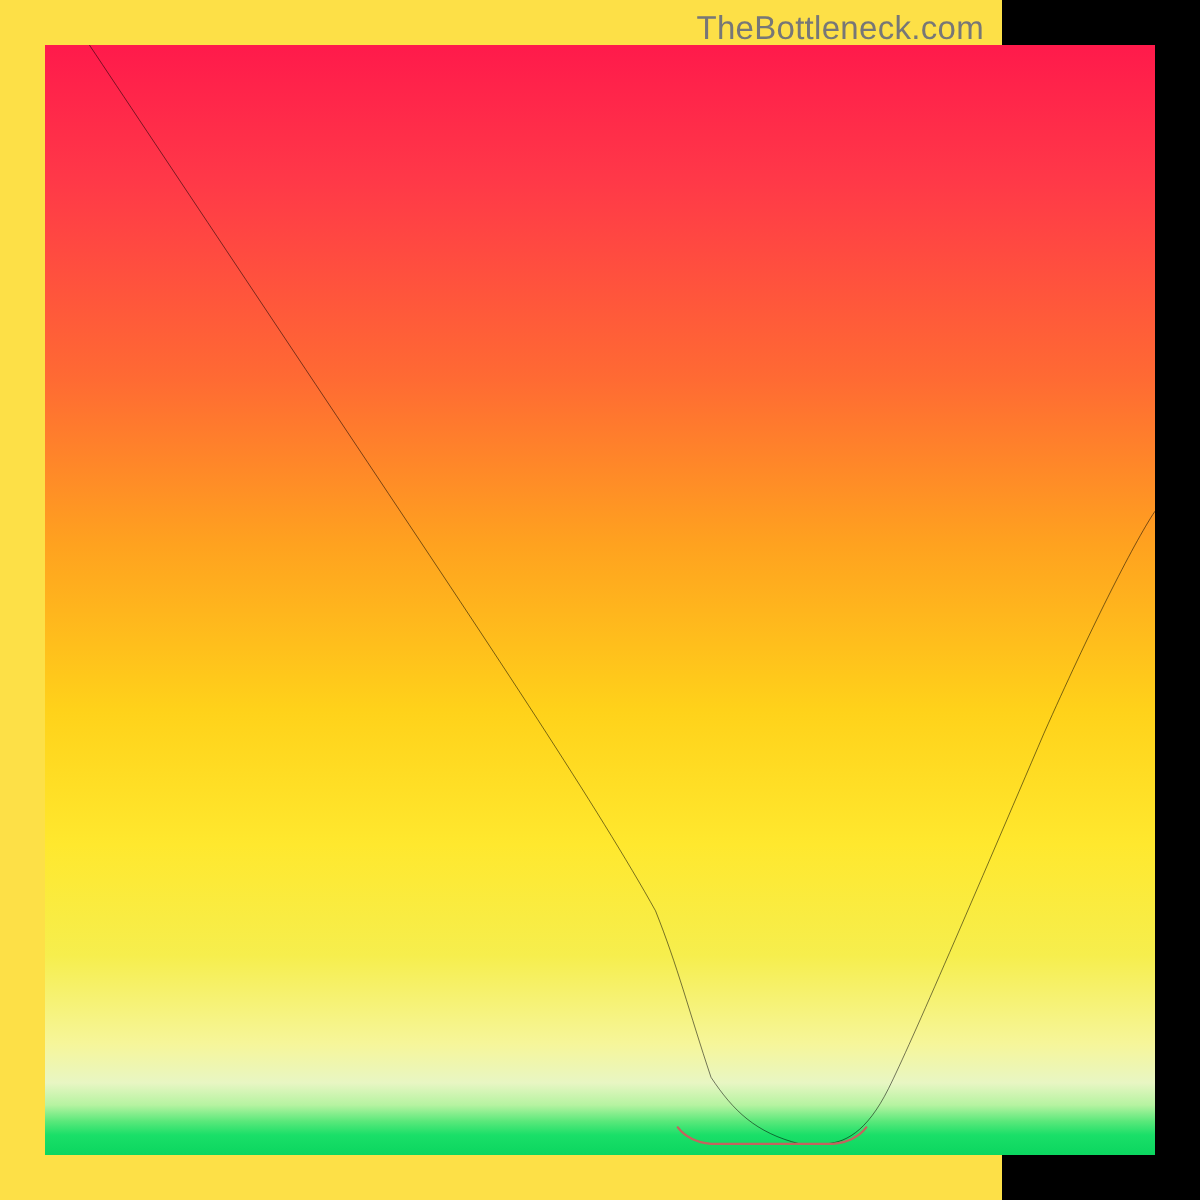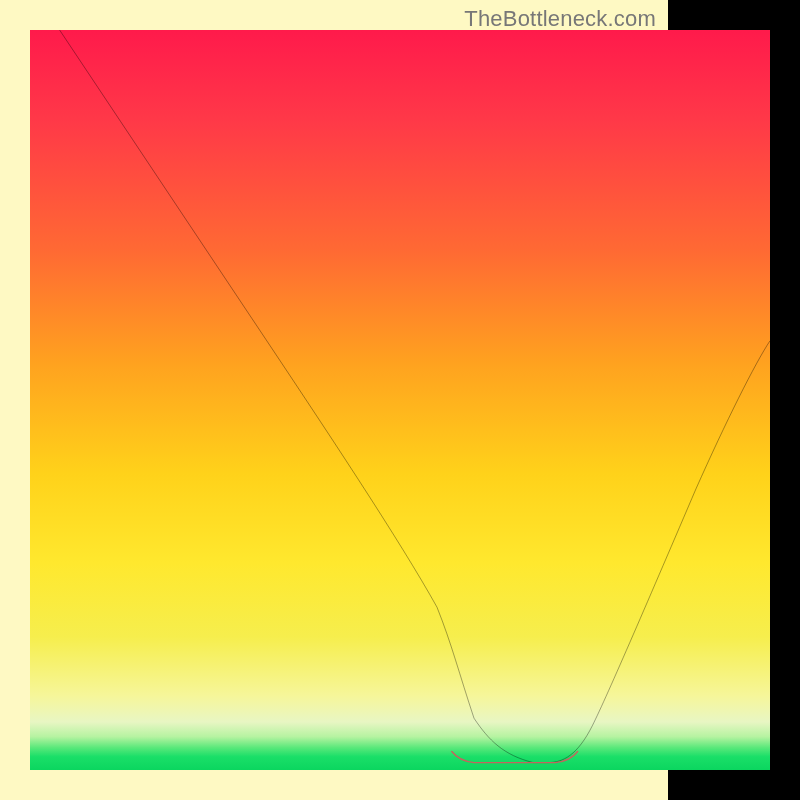--- a/index.html
+++ b/index.html
@@ -8,21 +8,21 @@
     width: 800px;
     height: 800px;
     overflow: hidden;
     background: #000;
     font-family: Arial, Helvetica, sans-serif;
   }
   .frame {
     position: relative;
     width: 668px;
     height: 800px;
-    background: #fef9c3;
+    background: #fde047;
   }
   .plot-area {
     position: absolute;
     left: 30px;
     top: 30px;
     width: 740px;
     height: 740px;
     overflow: hidden;
   }
   .gradient-bg {

